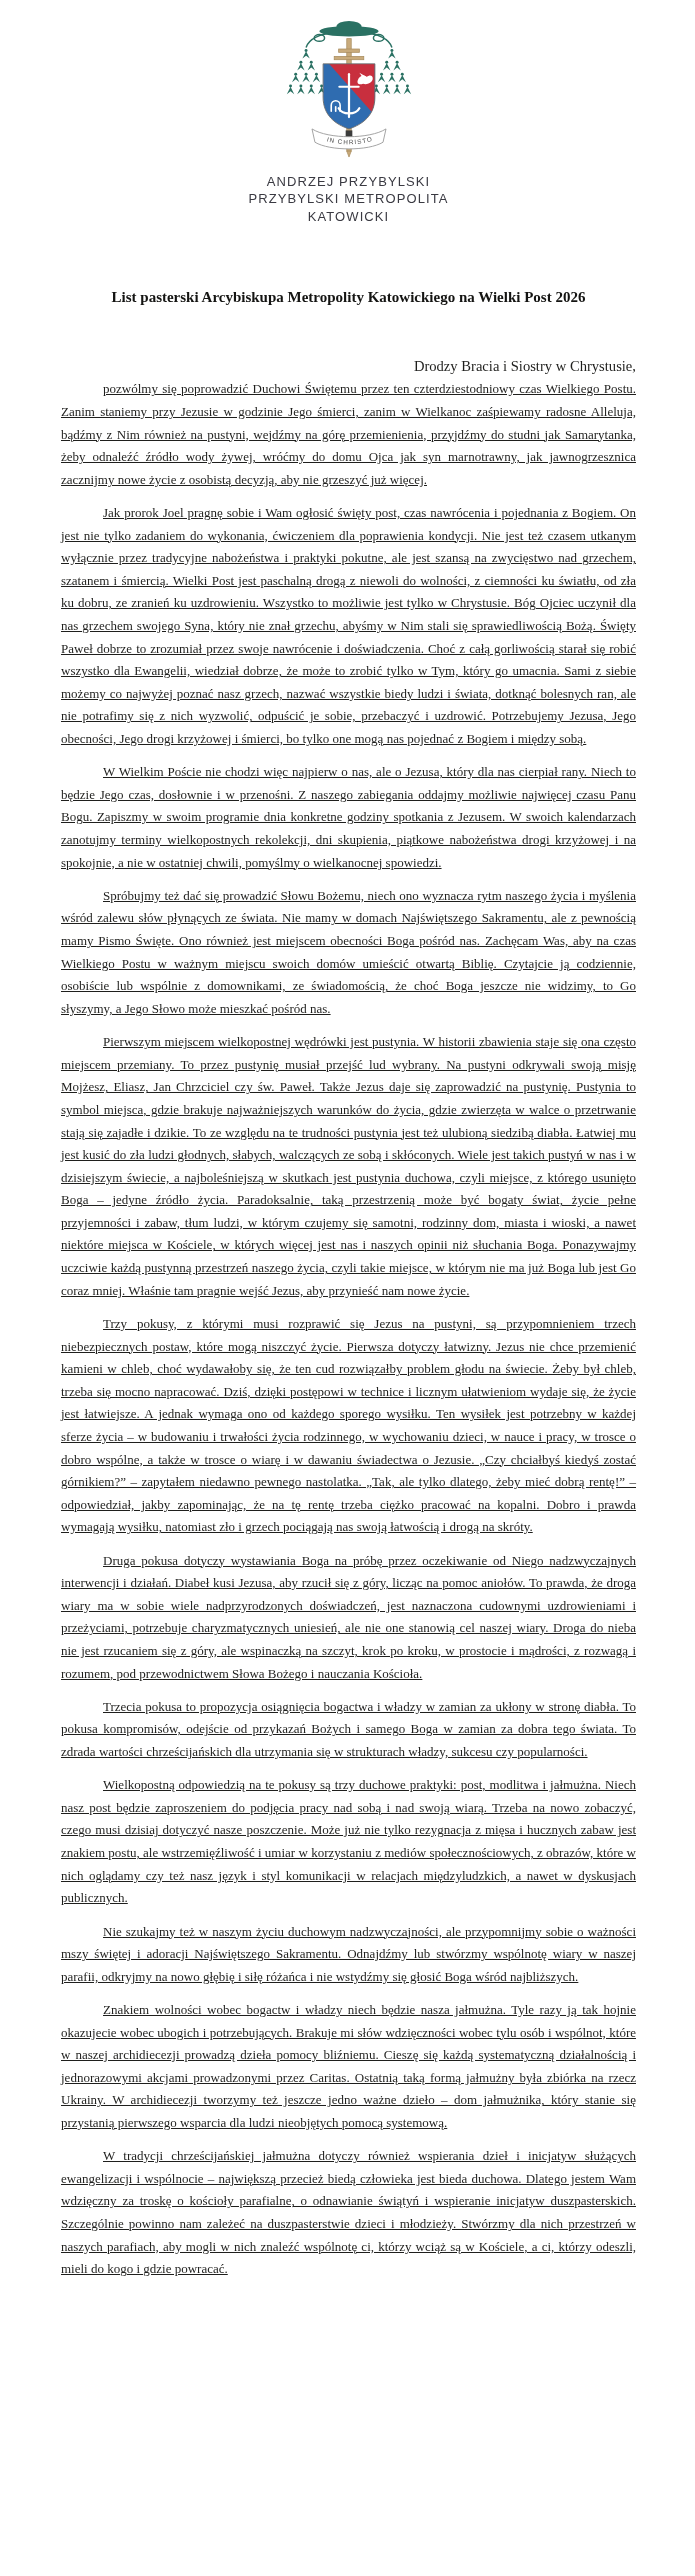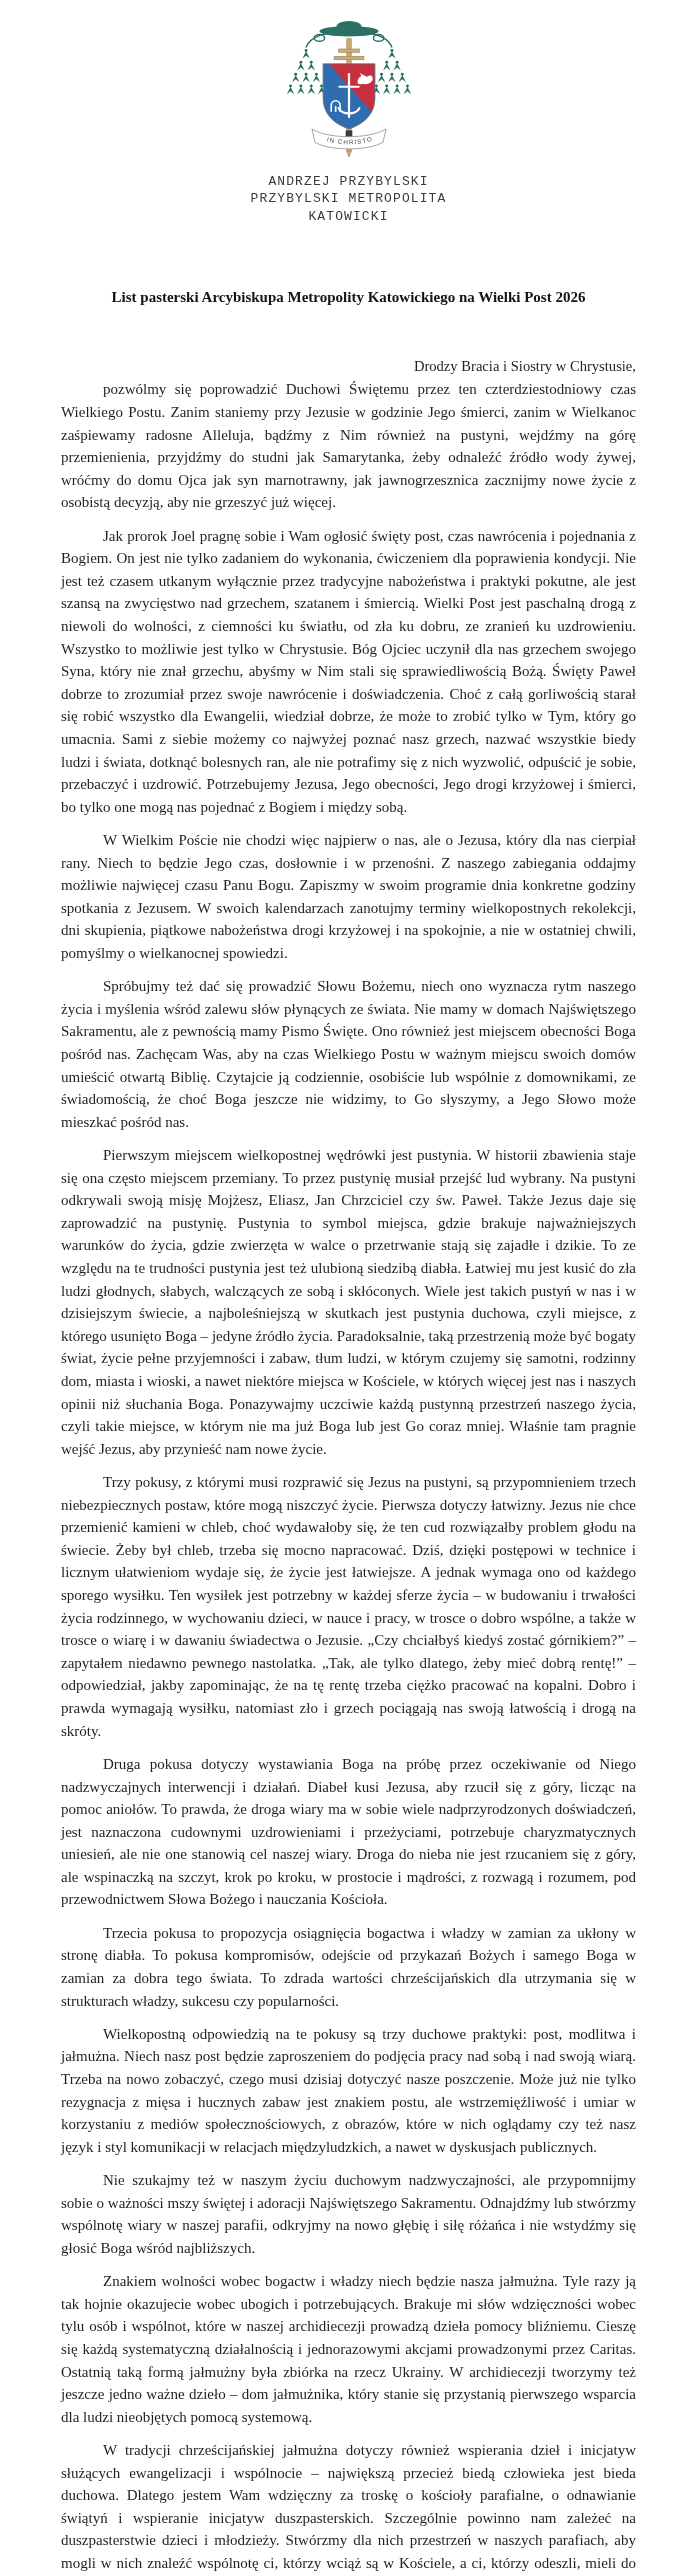--- a/index.html
+++ b/index.html
@@ -16,21 +16,21 @@
     min-height:2576px;
     box-sizing:border-box;
     padding:11.6px 60px 29px 61px;
     background:#fff;
   }
   
   .letterhead{ text-align:center; }
   .crest{ display:inline-block; }
   .name-block{
     margin-top:9.7px;
-    font-family:Liberation Mono, monospace;
+    font-family:Liberation Sans, sans-serif;
     font-size:13px;
     line-height:1.32;
     letter-spacing:1.1px;
     color:#3a3a42;
     font-weight:400;
   }
   
   .letter-title{
     margin-top:64px;
     text-align:center;
@@ -43,22 +43,23 @@
   .salutation{
     font-size:14.6px;
     line-height:22.6px;
     margin:0 0 1px 0;
     text-align:right;
   }
   .letter-body p.para{
     margin:0 0 10.7px 0;
     text-indent:42px;
     text-align:justify;
-    font-size:15px;
+    font-size:13px;
     line-height:22.6px;
+    text-decoration:underline;
   }
   .letter-body p.para:last-of-type{ margin-bottom:1px; }
 </style>
 </head>
 <body>
 
 <div class="page">
 
   <div class="letterhead">
 

